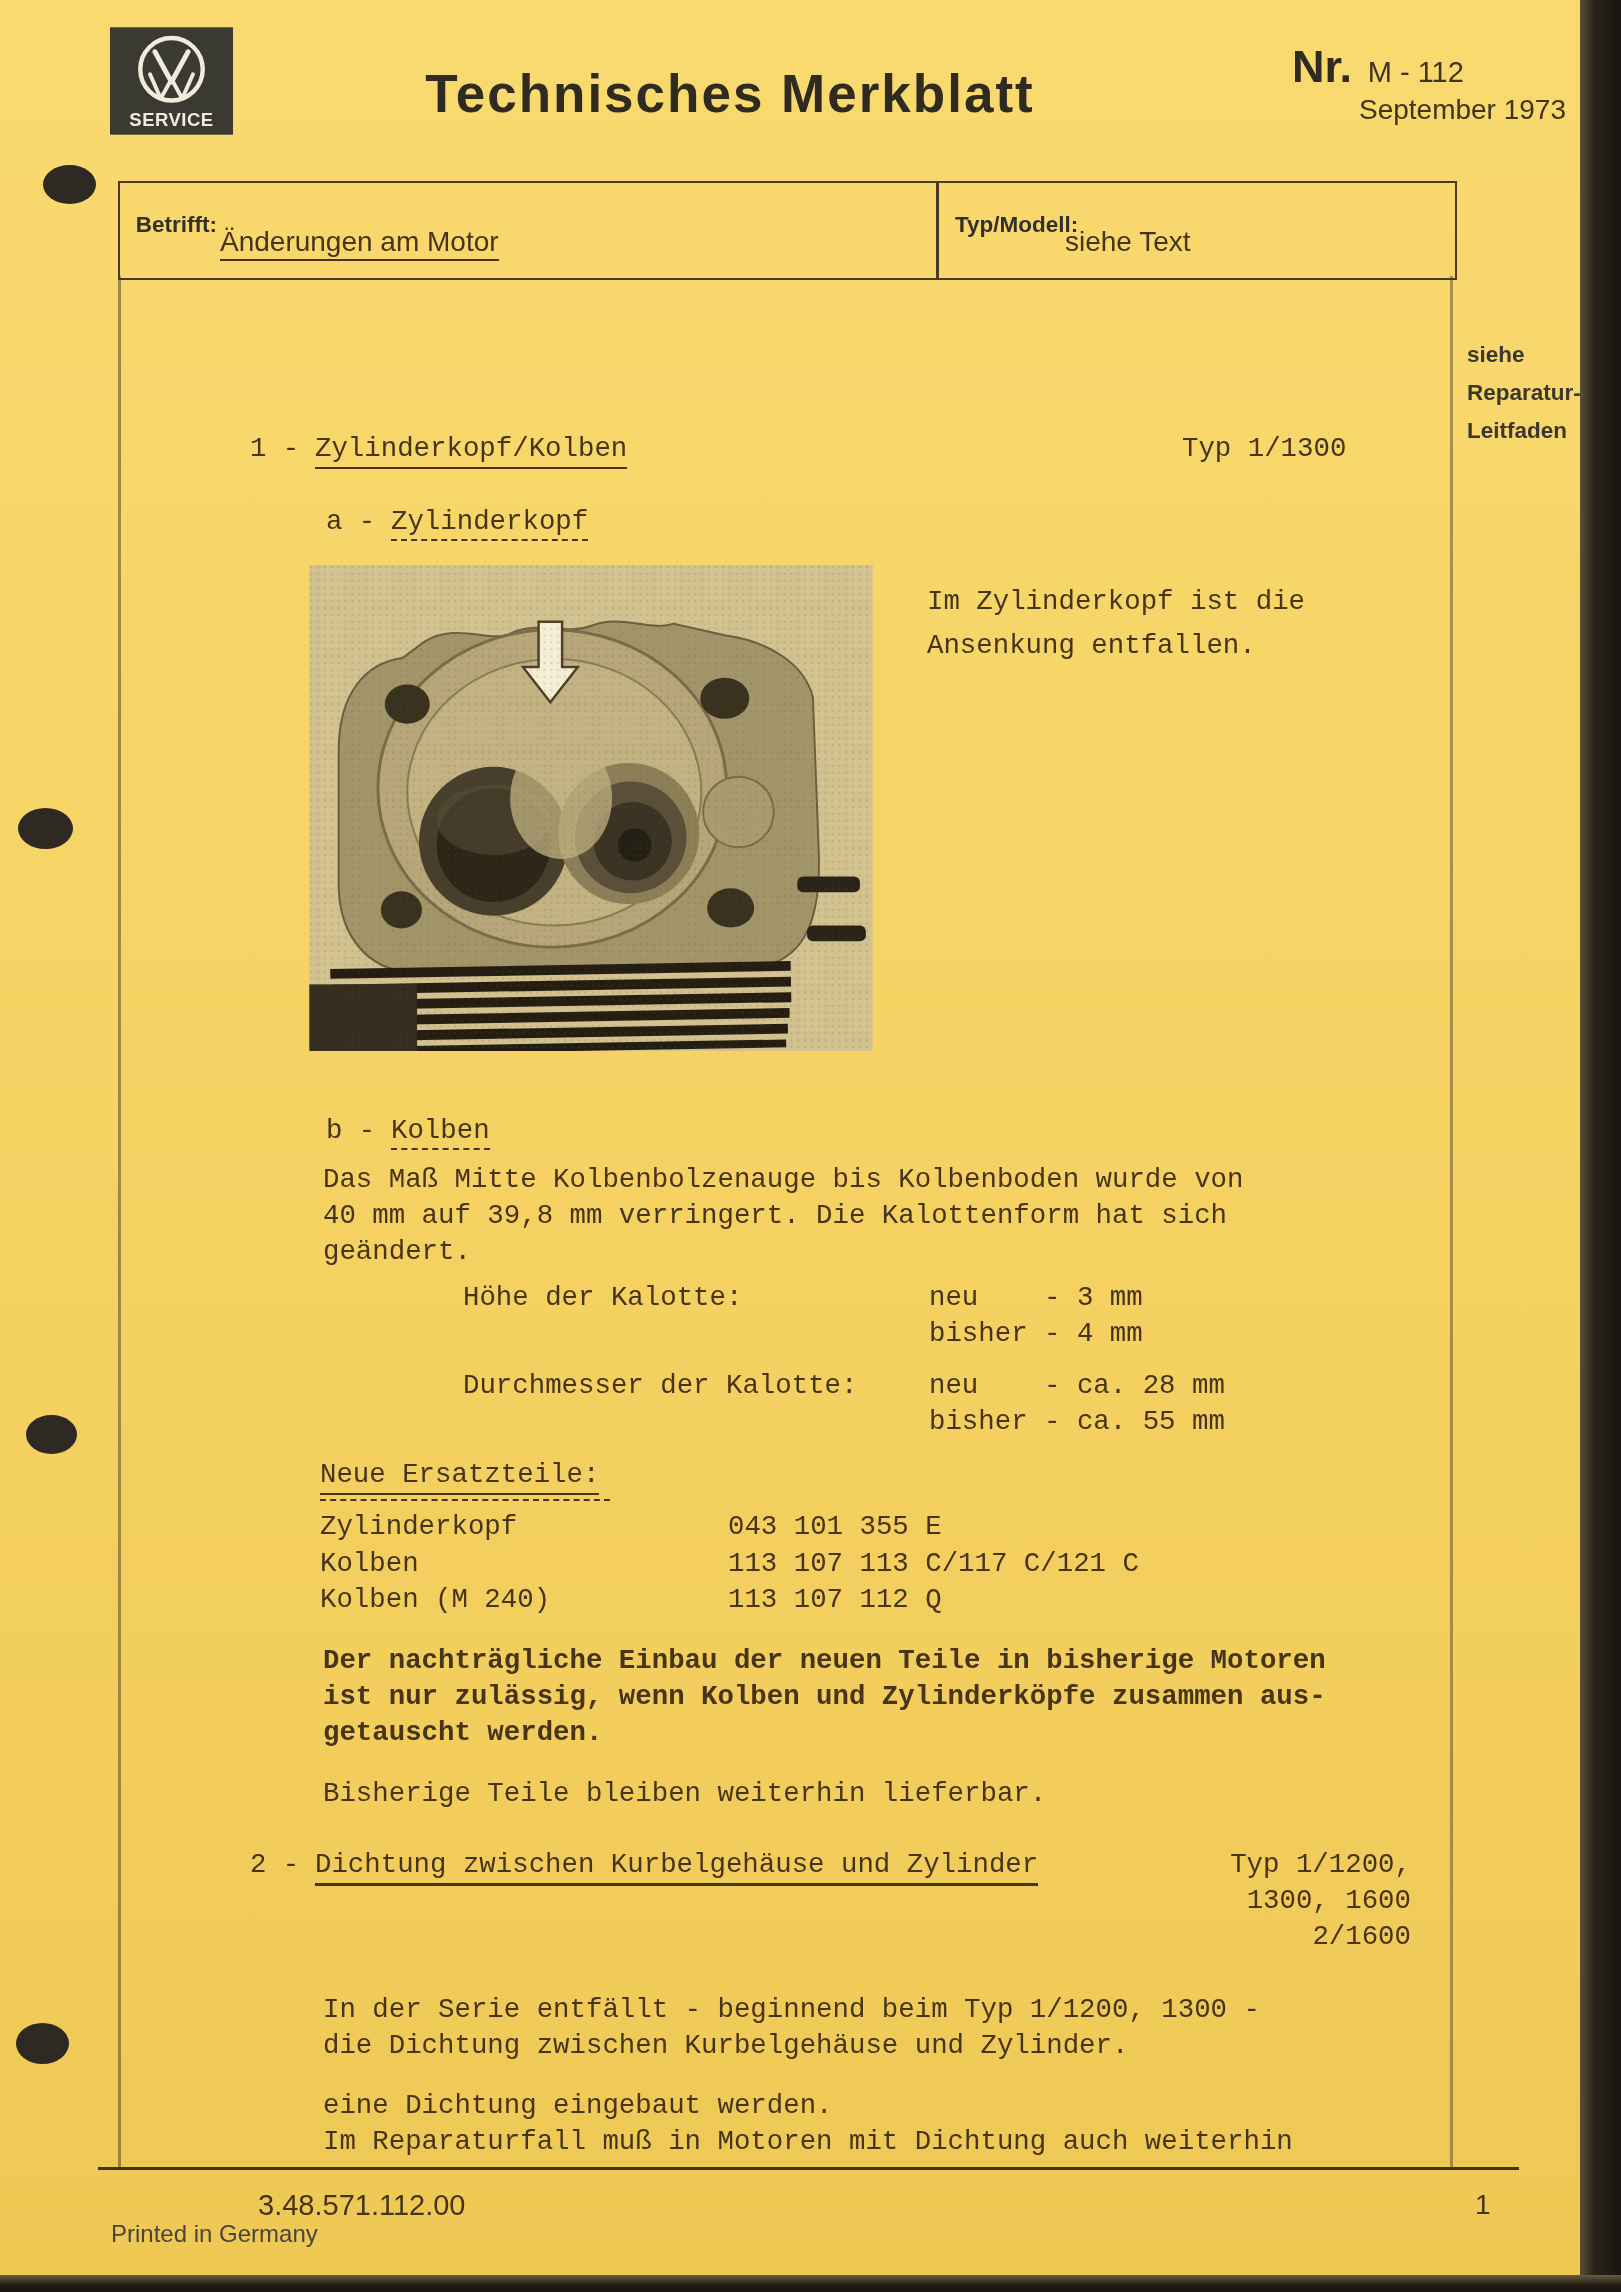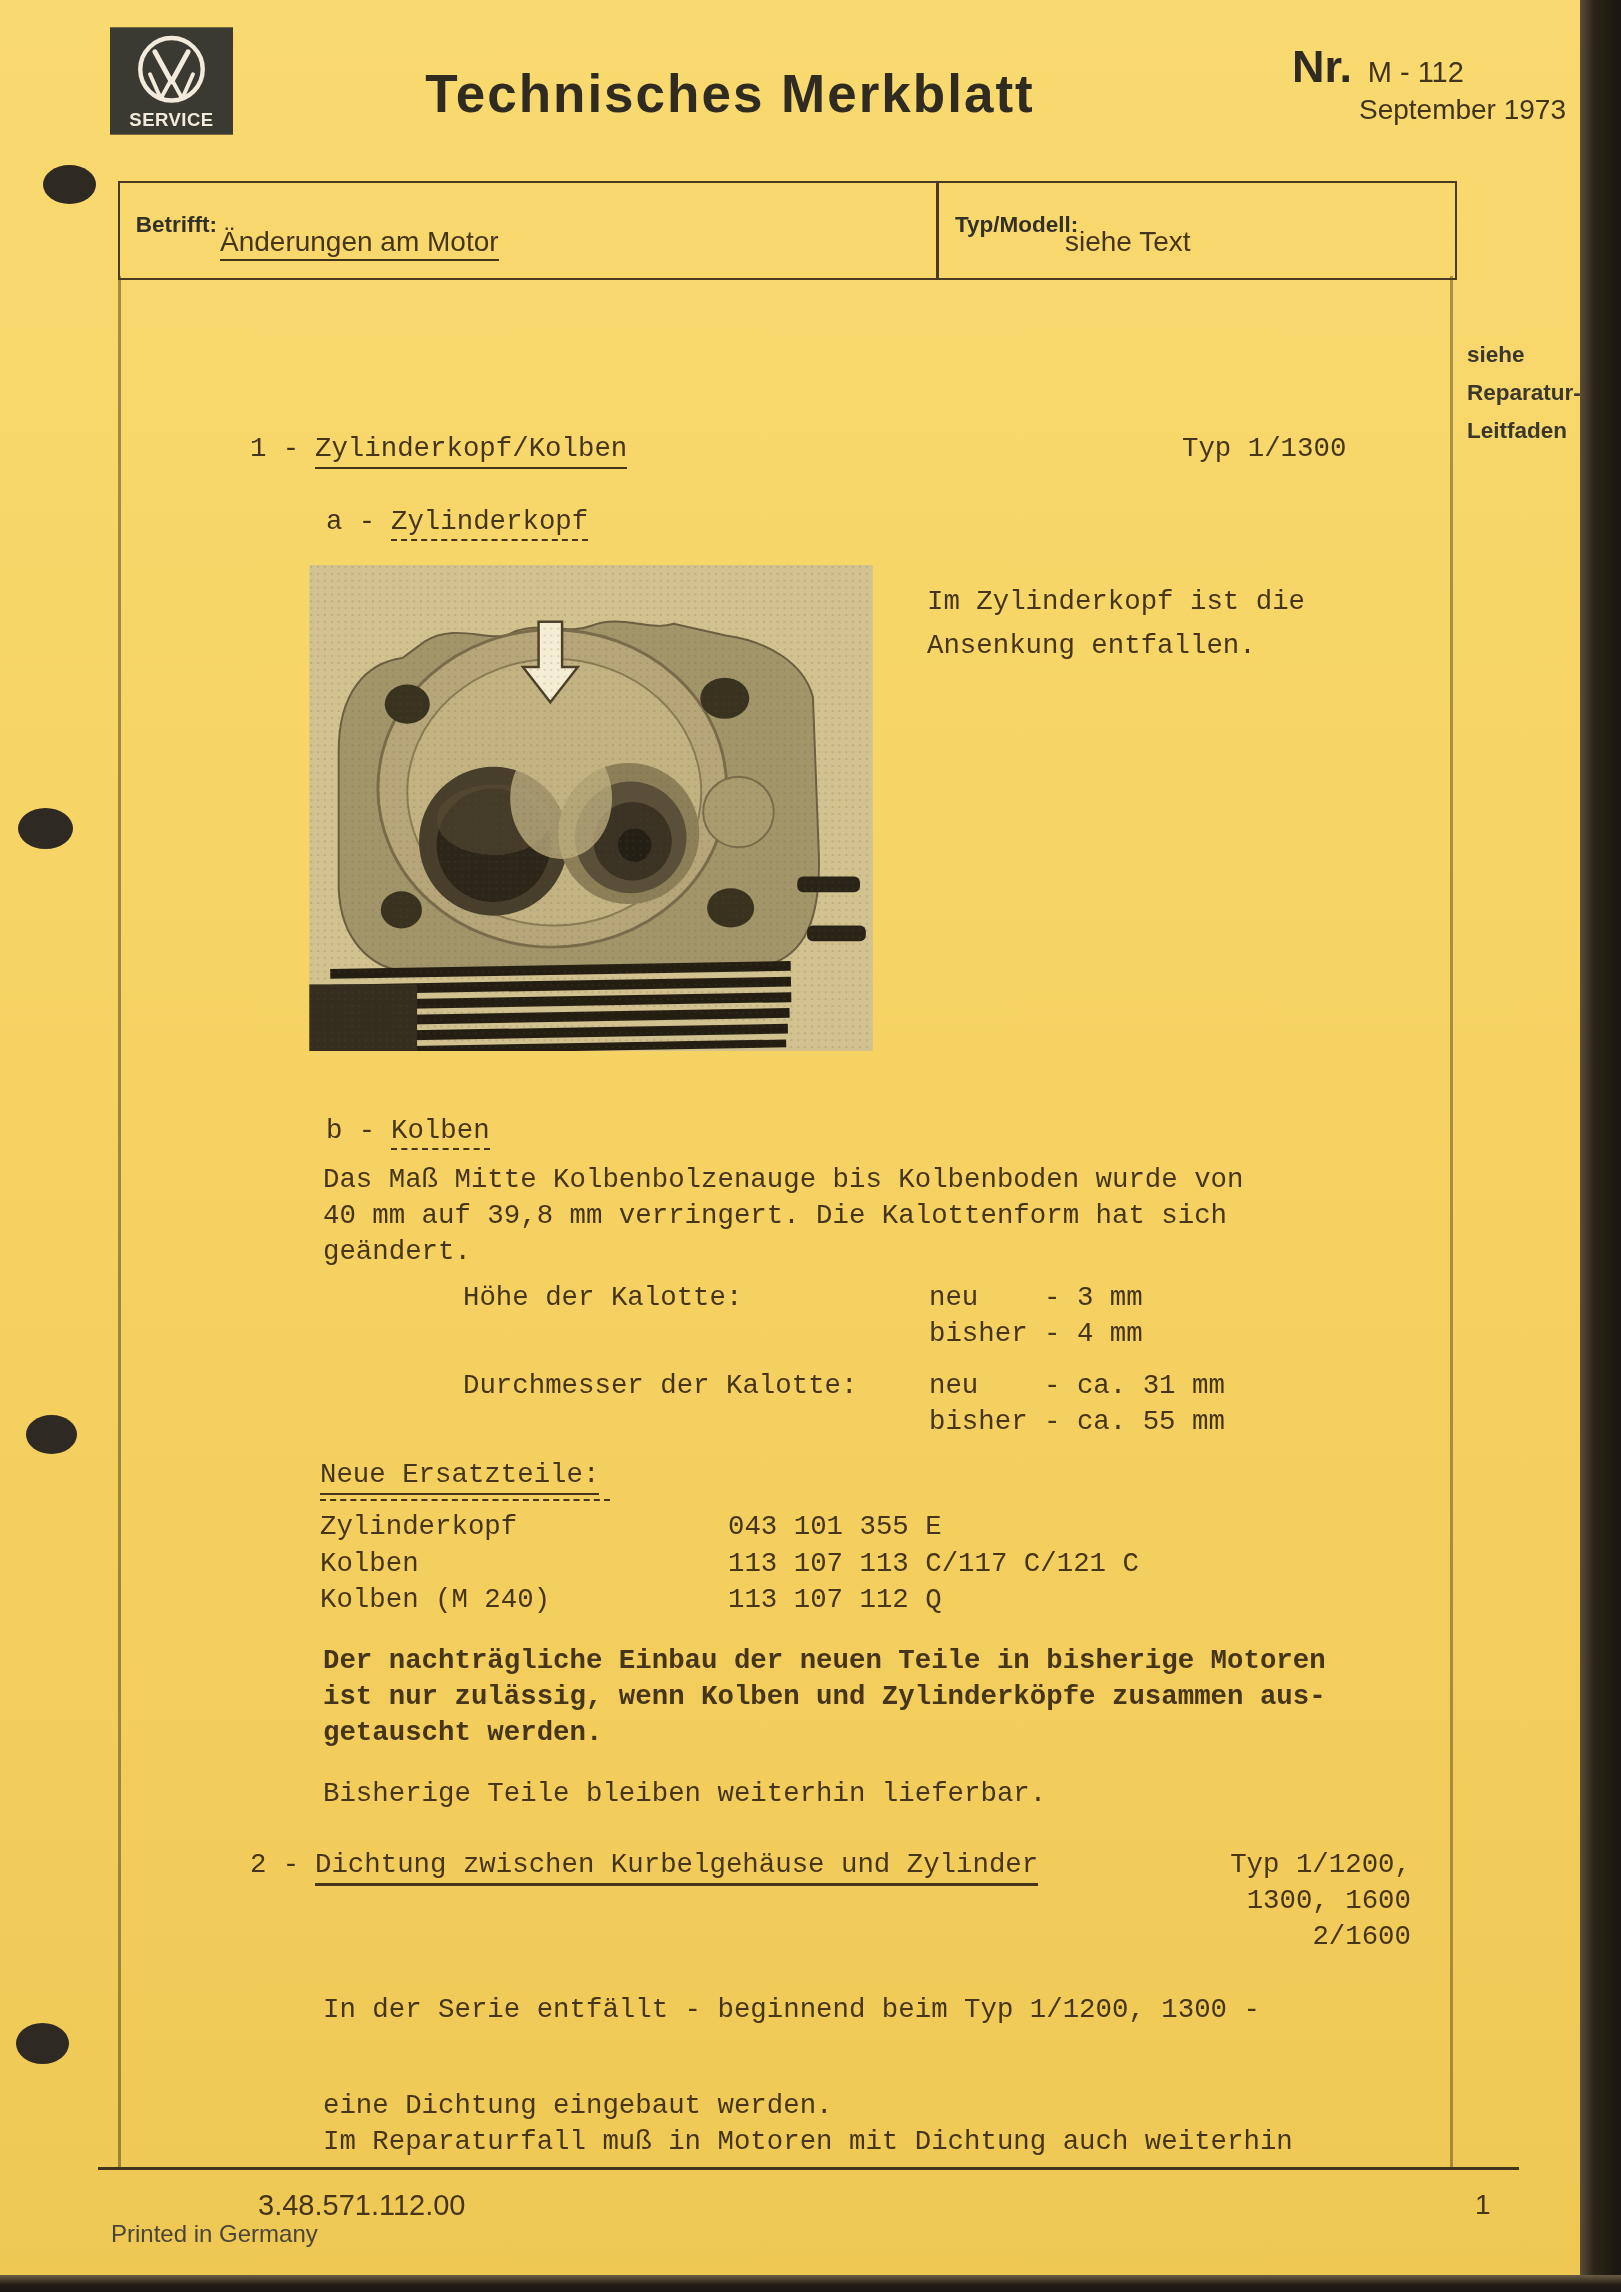--- a/index.html
+++ b/index.html
@@ -211,21 +211,21 @@
     <div>geändert.</div>
   </div>
 
   <div class="abs t spec1-label">Höhe der Kalotte:</div>
   <div class="abs t spec1-vals">
     <div class="pre">neu    - 3 mm</div>
     <div class="pre">bisher - 4 mm</div>
   </div>
   <div class="abs t spec2-label">Durchmesser der Kalotte:</div>
   <div class="abs t spec2-vals">
-    <div class="pre">neu    - ca. 31 mm</div>
+    <div class="pre">neu    - ca. 28 mm</div>
     <div class="pre">bisher - ca. 55 mm</div>
   </div>
 
   <div class="abs t parts-heading">
     <span class="u-solid">Neue Ersatzteile:</span>
   </div>
   <div class="abs parts-dash"></div>
 
   <div class="abs t parts-row1">
     <span class="part-name">Zylinderkopf</span><span>043 101 355 E</span>
@@ -249,20 +249,21 @@
     <span class="numgap">2 -</span><span class="u-solid2">Dichtung zwischen Kurbelgehäuse und Zylinder</span>
   </div>
   <div class="abs t s2-typ">
     <div>Typ 1/1200,</div>
     <div>1300, 1600</div>
     <div>2/1600</div>
   </div>
 
   <div class="abs t serie-para">
     <div>In der Serie entfällt - beginnend beim Typ 1/1200, 1300 -</div>
+    <div>die Dichtung zwischen Kurbelgehäuse und Zylinder.</div>
   </div>
 
   <div class="abs t rep-para">
     <div>eine Dichtung eingebaut werden.</div>
     <div>Im Reparaturfall muß in Motoren mit Dichtung auch weiterhin</div>
   </div>
 
   <div class="abs footer-rule"></div>
   <div class="abs printed sans">Printed in Germany</div>
   <div class="abs code mono">3.48.571.112.00</div>

